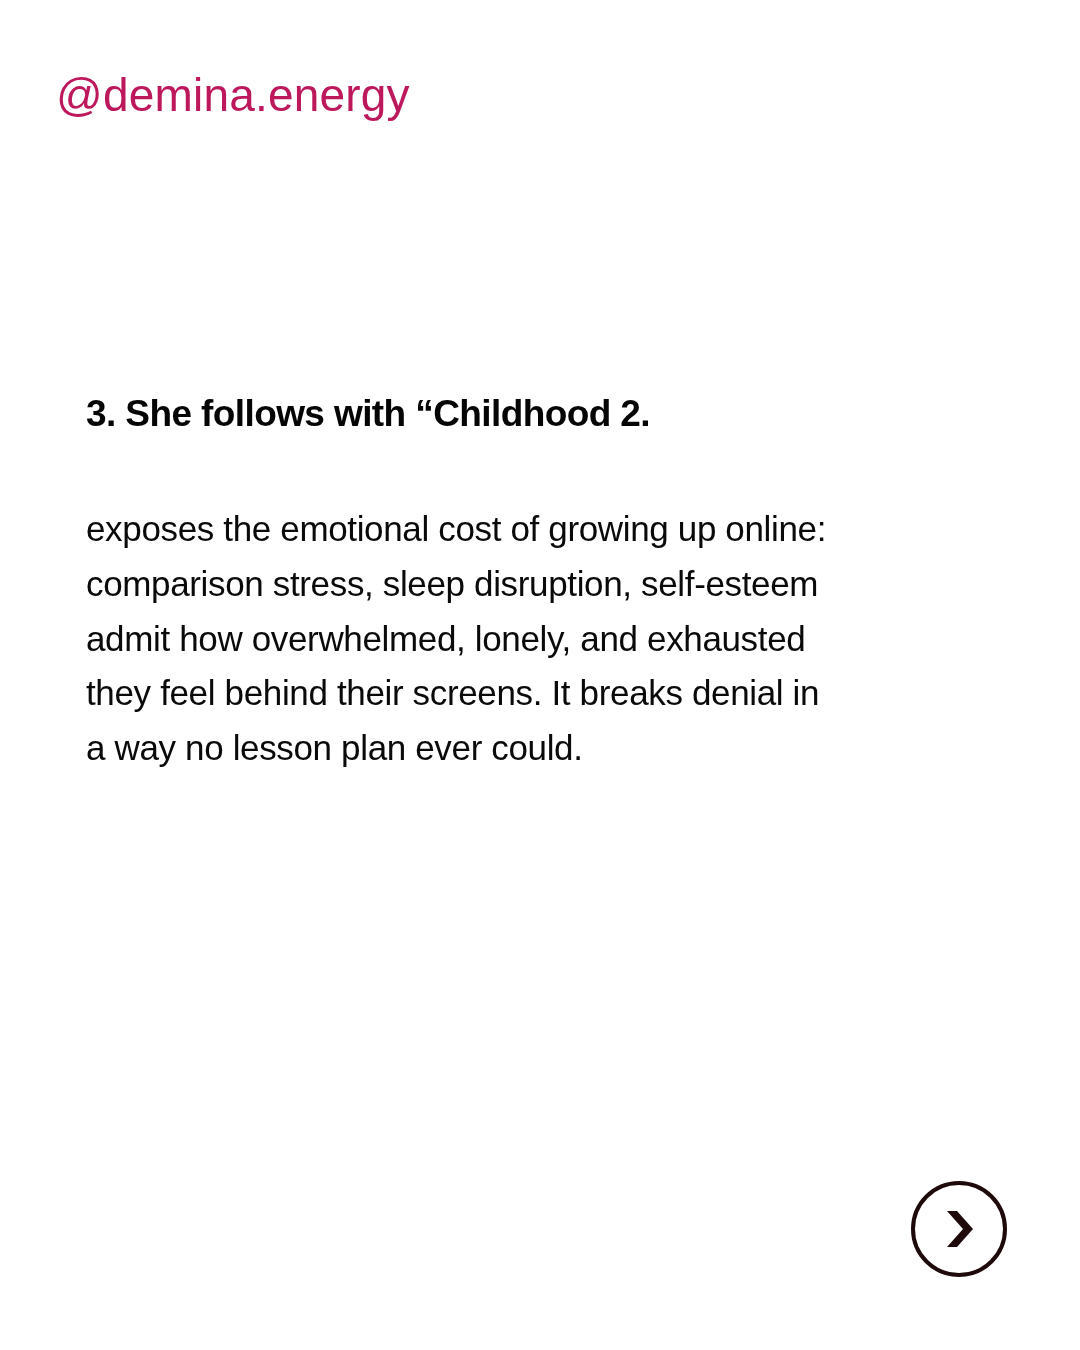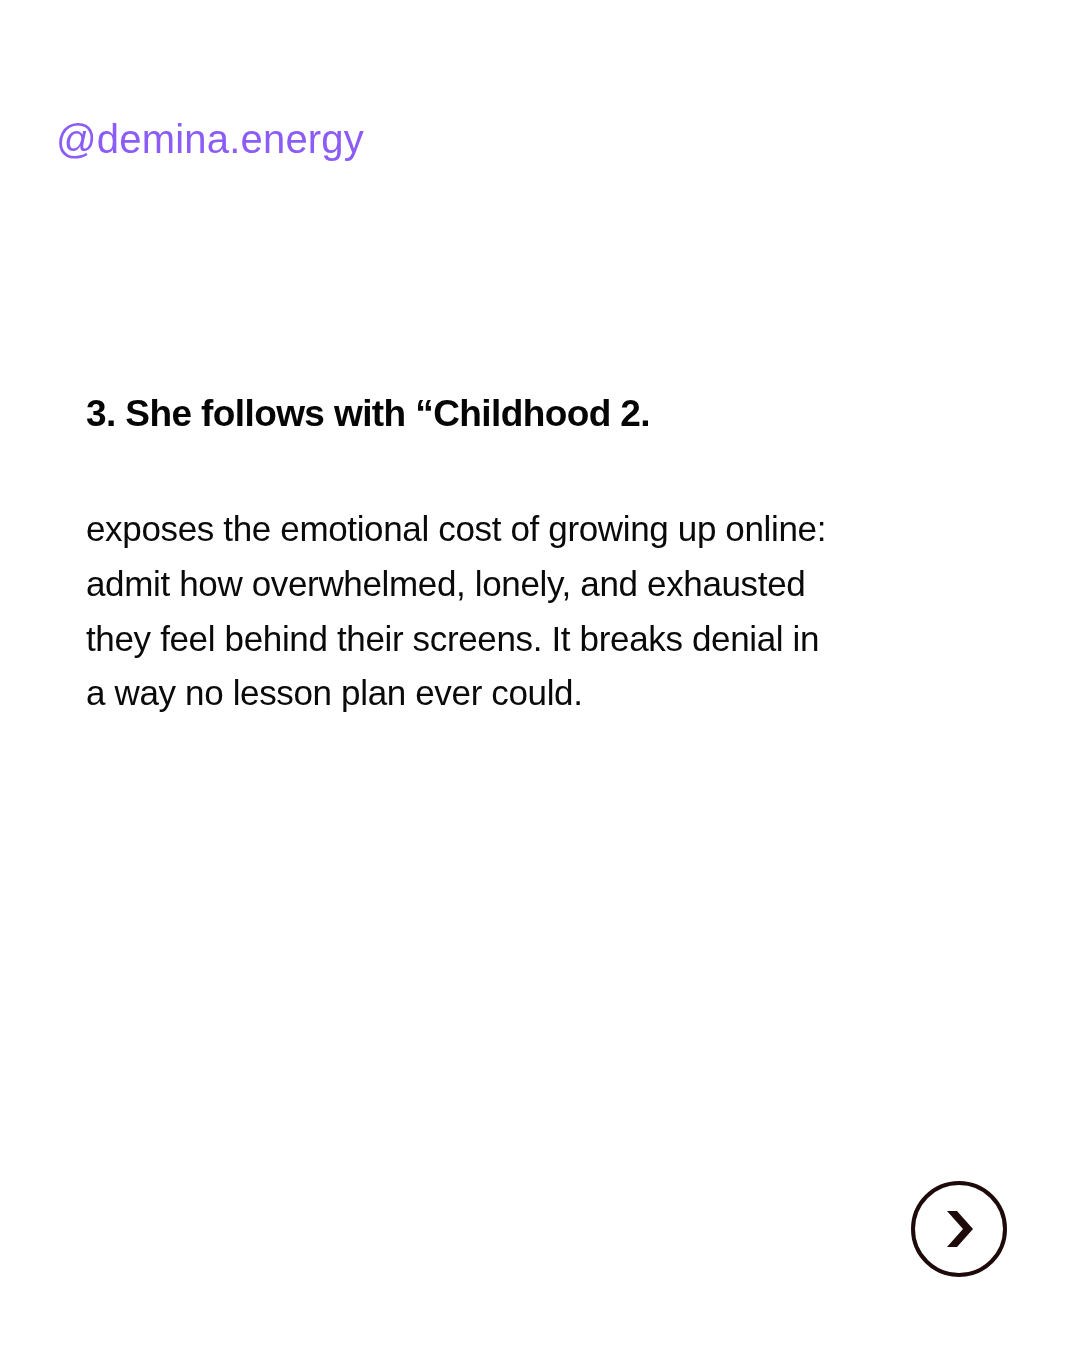--- a/index.html
+++ b/index.html
@@ -12,27 +12,26 @@
       height: 1350px;
       position: relative;
       overflow: hidden;
       font-family: "Liberation Sans", sans-serif;
       color: #0a0a0a;
     }
     .handle {
       position: absolute;
       left: 56px;
       top: 72px;
-      font-size: 40px;
+      font-size: 46px;
       line-height: 46px;
       letter-spacing: 0.2px;
       font-weight: 400;
-      color: #8b5cf6;
+      color: #be185d;
       white-space: nowrap;
-      margin-top: 44px;
     }
     .heading {
       position: absolute;
       left: 86px;
       top: 386px;
       font-size: 37px;
       line-height: 56px;
       font-weight: 700;
       letter-spacing: -0.6px;
       color: #050505;
@@ -74,20 +73,21 @@
   </style>
 </head>
 <body>
 
 <div class="handle">@demina.energy</div>
 
 <div class="heading">3. She follows with “Childhood 2.</div>
 
 <div class="body-text">
   <span class="line">exposes the emotional cost of growing up online:</span>
+  <span class="line">comparison stress, sleep disruption, self-esteem</span>
   <span class="line">admit how overwhelmed, lonely, and exhausted</span>
   <span class="line">they feel behind their screens. It breaks denial in</span>
   <span class="line">a way no lesson plan ever could.</span>
 </div>
 
 <div class="next-button" aria-label="Next">
   <span>
     <svg width="36" height="40" viewBox="0 0 36 40">
       <polygon points="6,2 16,2 32,20 16,38 6,38 22,20" fill="#1e0a0a"></polygon>
     </svg>

